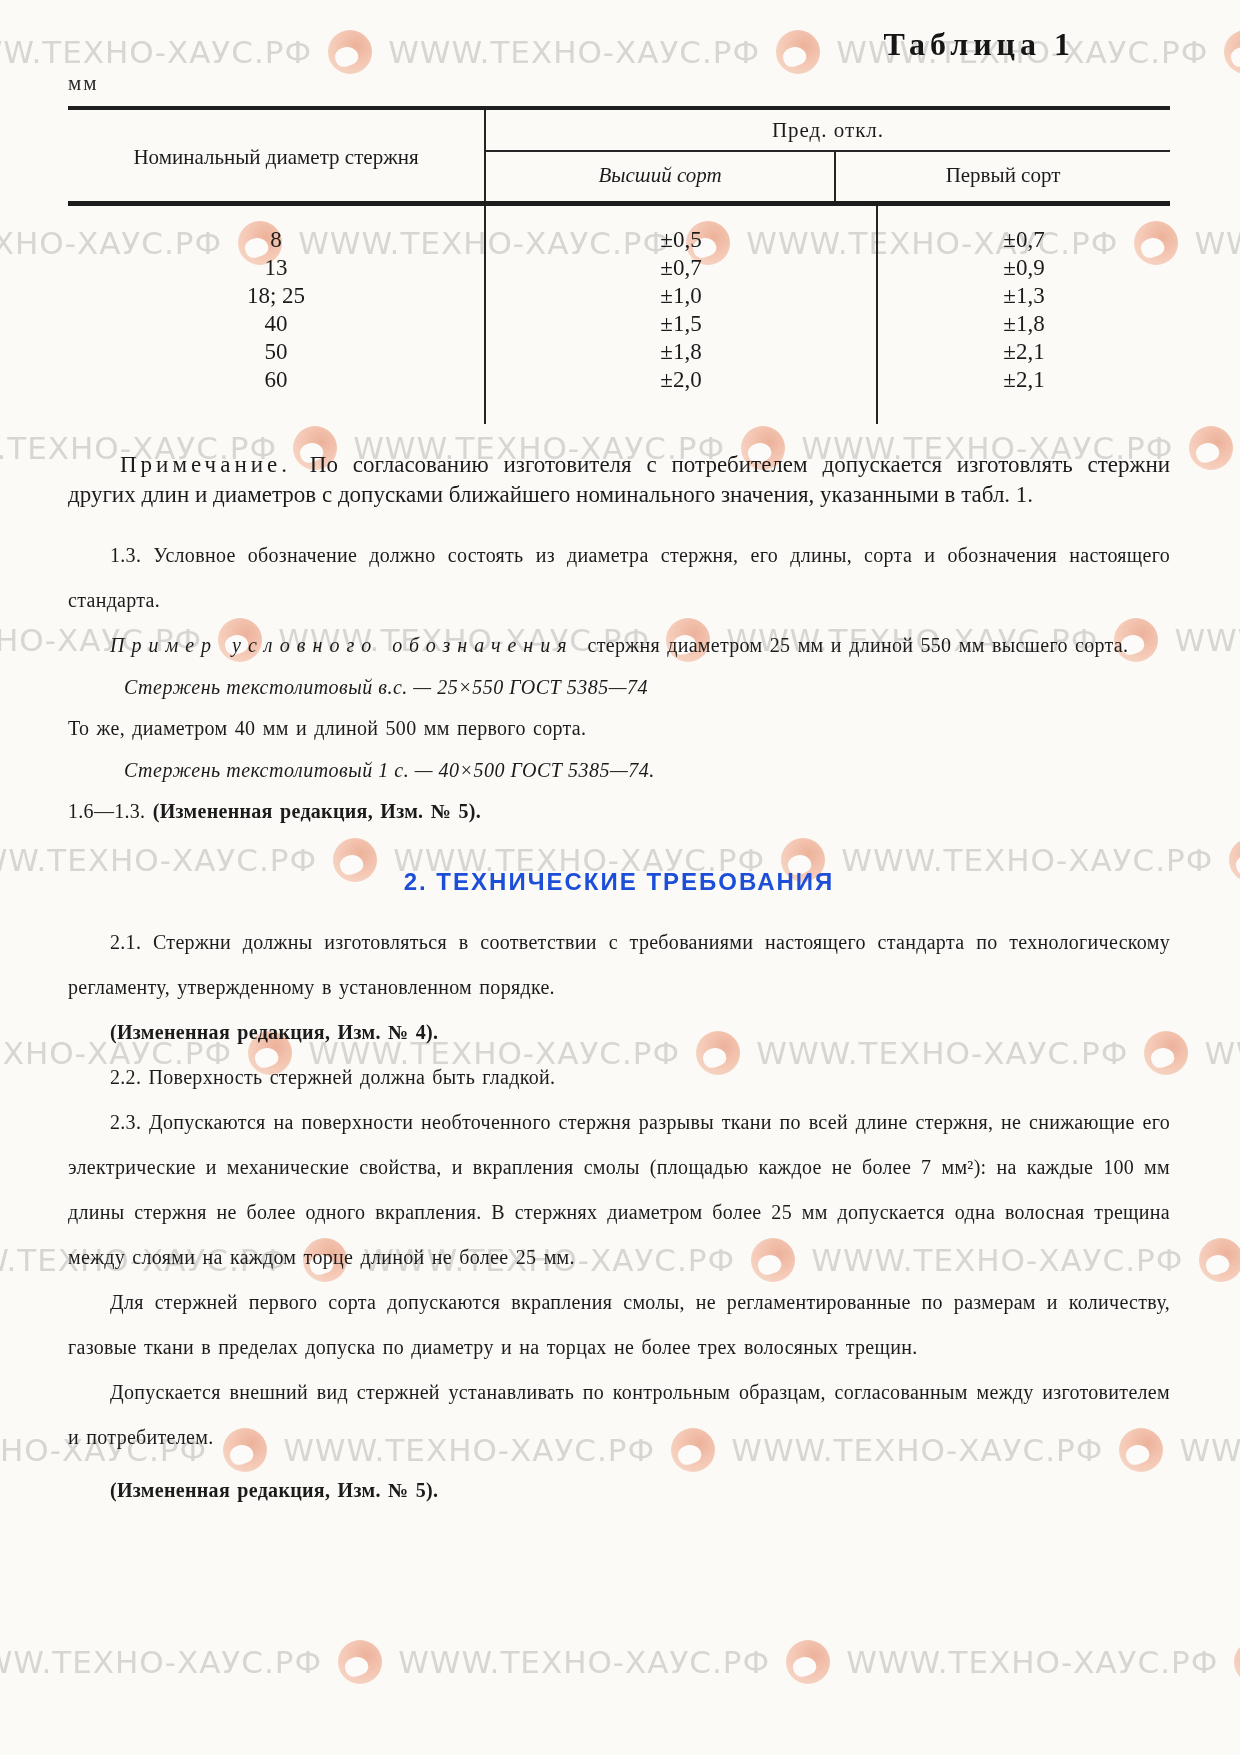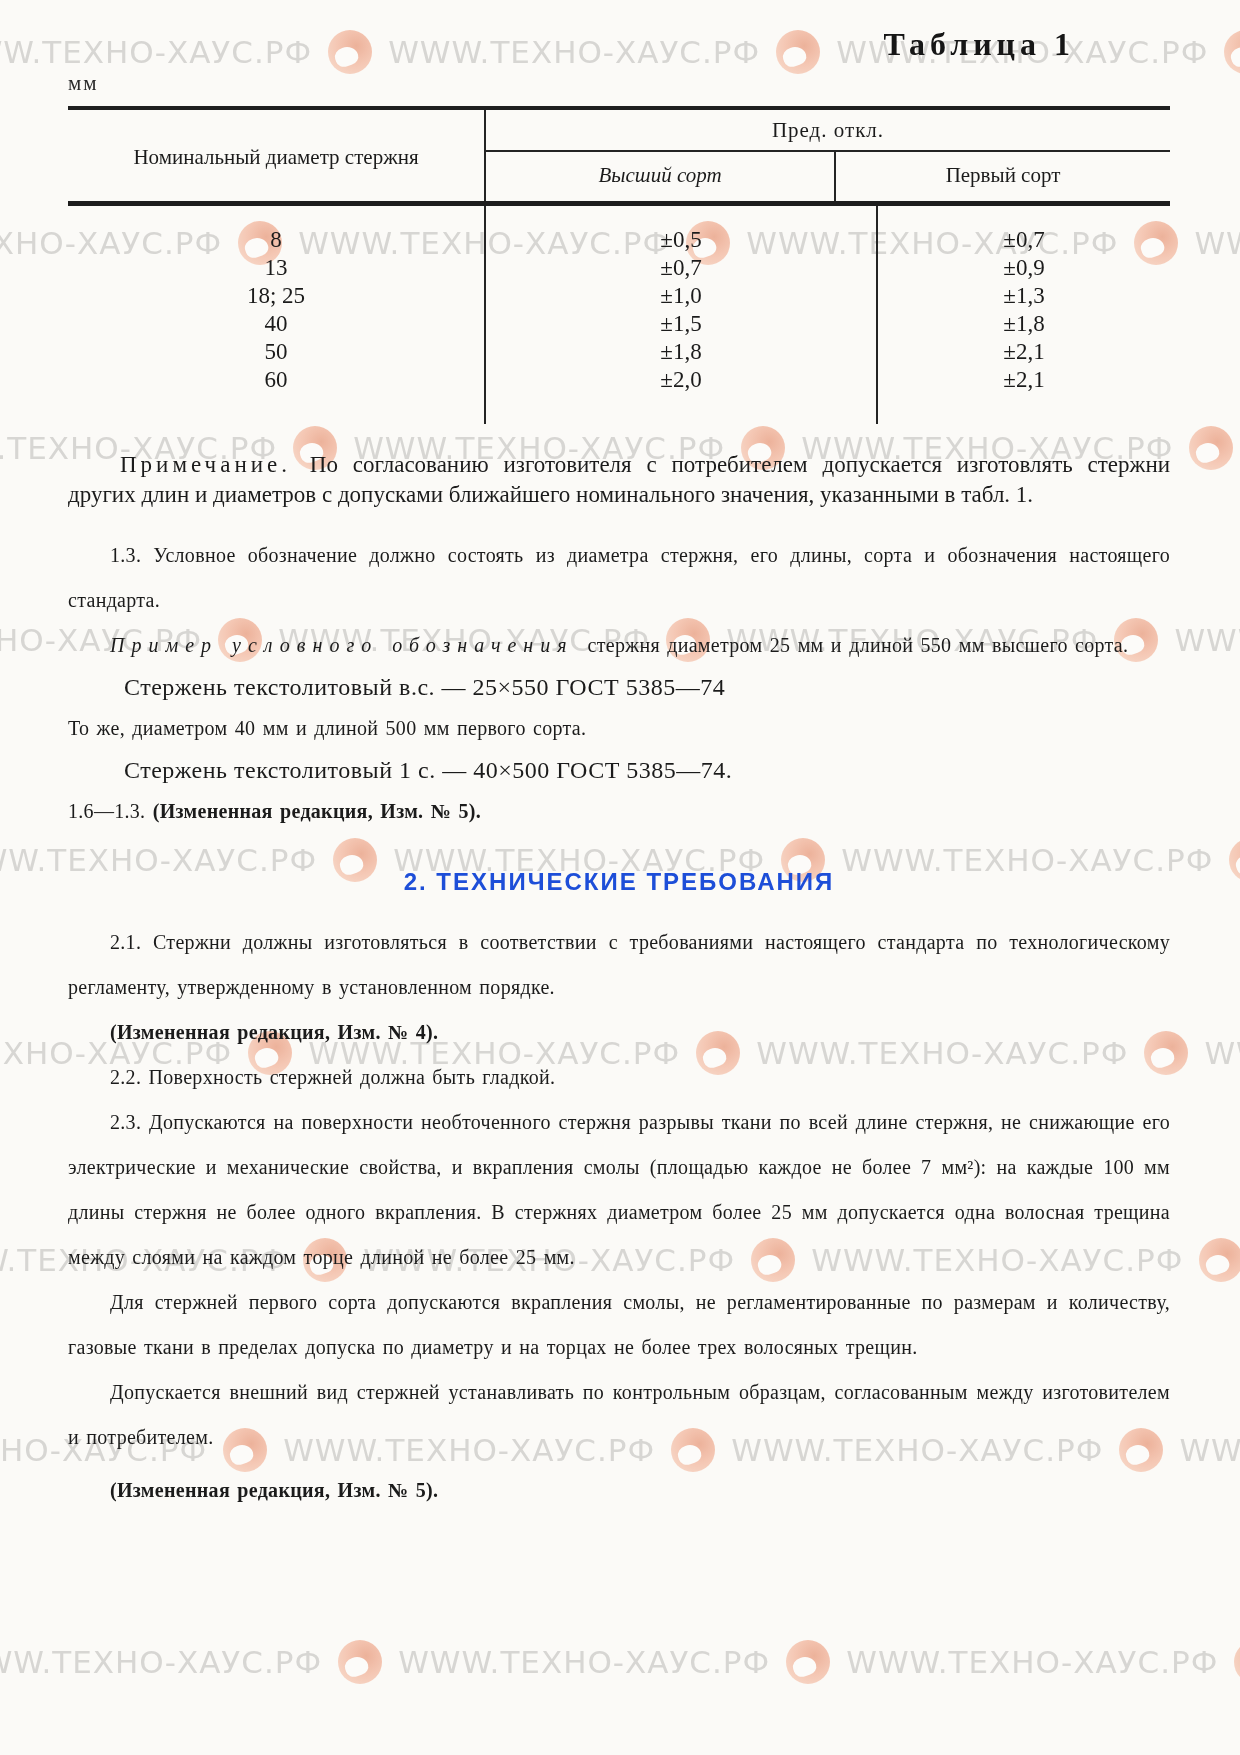--- a/index.html
+++ b/index.html
@@ -56,21 +56,21 @@
   .note{margin-top:26px;font-size:23px;line-height:30px;text-align:justify;text-indent:52px;}
   .note-label{letter-spacing:4px;}
   .body-p{
     font-size:20px;line-height:45px;text-align:justify;
     letter-spacing:.3px;word-spacing:2px;margin:0;
   }
   .indent{text-indent:42px;}
   .mt{margin-top:10px;}
   .example-lead{letter-spacing:7px;font-style:italic;}
   .designation{
-    font-size:24px;line-height:38px;
+    font-style:italic;font-size:20px;line-height:38px;
     padding-left:56px;letter-spacing:.5px;
   }
   .bold{font-weight:bold;}
   .section-heading{
     font-family:"Liberation Sans","DejaVu Sans",sans-serif;
     font-weight:bold;font-size:24px;letter-spacing:2px;
     text-align:center;margin:34px 0 24px;color:#1d4ed8;
   }
   .spacer-s{height:8px;}
 </style>

